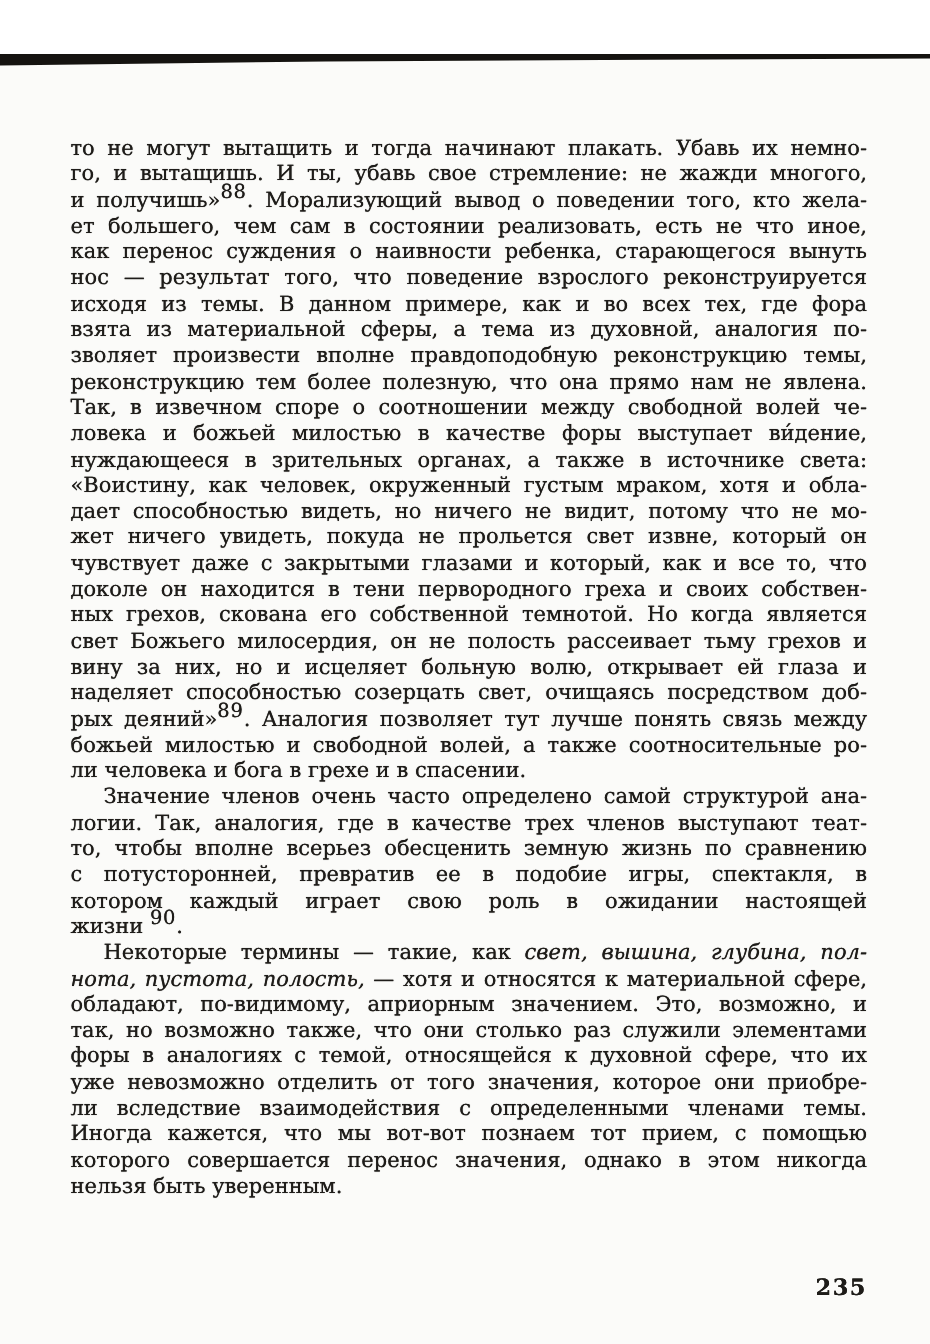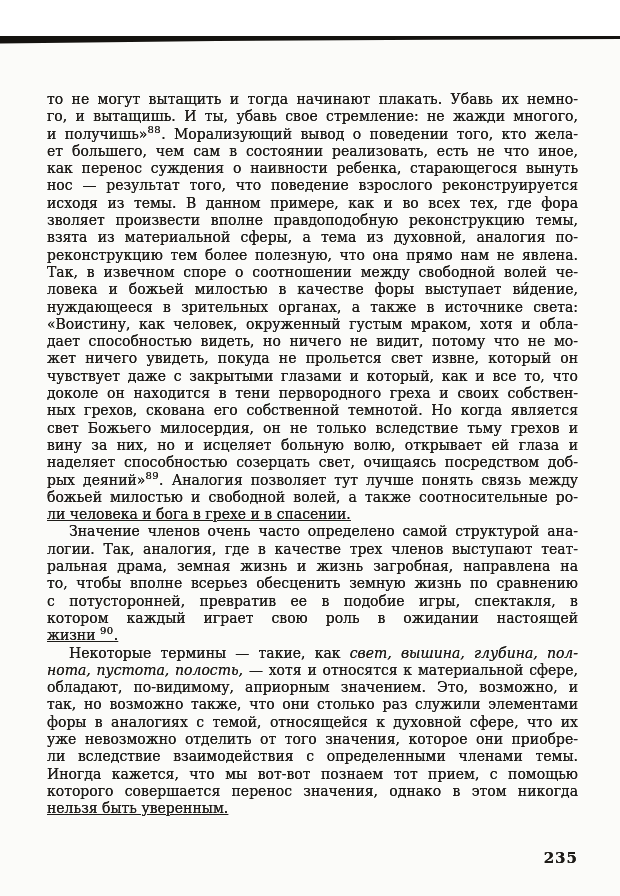--- a/index.html
+++ b/index.html
@@ -39,23 +39,23 @@
     font-size:14px;
     line-height:17.3px;
     text-shadow:0 0 0.45px currentColor;
   }
   .line{
     text-align:justify;
     text-align-last:justify;
     height:17.3px;
   }
   .line.indent{ text-indent:22px; }
-  .line.para-end{ text-align-last:left;text-decoration:underline; }
+  .line.para-end{ text-align-last:left; }
   .line sup{
-    font-size:10px;
+    font-size:13px;
     line-height:0;
     vertical-align:6px;
     letter-spacing:0.5px;
   }
   .line i{ }
   .page-number{
     position:absolute;
     top:813px;right:42px;
     color:var(--ink);
     font-size:15px;
@@ -71,41 +71,40 @@
 <div class="page">
   <div class="scan-edge top"></div>
   <div class="text-block">
       <div class="line">то не могут вытащить и тогда начинают плакать. Убавь их немно-</div>
       <div class="line">го, и вытащишь. И ты, убавь свое стремление: не жажди многого,</div>
       <div class="line">и получишь»<sup>88</sup>. Морализующий вывод о поведении того, кто жела-</div>
       <div class="line">ет большего, чем сам в состоянии реализовать, есть не что иное,</div>
       <div class="line">как перенос суждения о наивности ребенка, старающегося вынуть</div>
       <div class="line">нос — результат того, что поведение взрослого реконструируется</div>
       <div class="line">исходя из темы. В данном примере, как и во всех тех, где фора</div>
+      <div class="line">взята из материальной сферы, а тема из духовной, аналогия по-</div>
       <div class="line">зволяет произвести вполне правдоподобную реконструкцию темы,</div>
-      <div class="line">взята из материальной сферы, а тема из духовной, аналогия по-</div>
       <div class="line">реконструкцию тем более полезную, что она прямо нам не явлена.</div>
       <div class="line">Так, в извечном споре о соотношении между свободной волей че-</div>
       <div class="line">ловека и божьей милостью в качестве форы выступает ви́дение,</div>
       <div class="line">нуждающееся в зрительных органах, а также в источнике света:</div>
       <div class="line">«Воистину, как человек, окруженный густым мраком, хотя и обла-</div>
       <div class="line">дает способностью видеть, но ничего не видит, потому что не мо-</div>
       <div class="line">жет ничего увидеть, покуда не прольется свет извне, который он</div>
       <div class="line">чувствует даже с закрытыми глазами и который, как и все то, что</div>
       <div class="line">доколе он находится в тени первородного греха и своих собствен-</div>
       <div class="line">ных грехов, скована его собственной темнотой. Но когда является</div>
-      <div class="line">свет Божьего милосердия, он не только вследствие тьму грехов и</div>
+      <div class="line">свет Божьего милосердия, он не полость рассеивает тьму грехов и</div>
       <div class="line">вину за них, но и исцеляет больную волю, открывает ей глаза и</div>
       <div class="line">наделяет способностью созерцать свет, очищаясь посредством доб-</div>
       <div class="line">рых деяний»<sup>89</sup>. Аналогия позволяет тут лучше понять связь между</div>
       <div class="line">божьей милостью и свободной волей, а также соотносительные ро-</div>
       <div class="line para-end">ли человека и бога в грехе и в спасении.</div>
       <div class="line indent">Значение членов очень часто определено самой структурой ана-</div>
       <div class="line">логии. Так, аналогия, где в качестве трех членов выступают теат-</div>
-      <div class="line">ральная драма, земная жизнь и жизнь загробная, направлена на</div>
       <div class="line">то, чтобы вполне всерьез обесценить земную жизнь по сравнению</div>
       <div class="line">с потусторонней, превратив ее в подобие игры, спектакля, в</div>
       <div class="line">котором каждый играет свою роль в ожидании настоящей</div>
       <div class="line para-end">жизни <sup>90</sup>.</div>
       <div class="line indent">Некоторые термины — такие, как <i>свет, вышина, глубина, пол-</i></div>
       <div class="line"><i>нота, пустота, полость,</i> — хотя и относятся к материальной сфере,</div>
       <div class="line">обладают, по-видимому, априорным значением. Это, возможно, и</div>
       <div class="line">так, но возможно также, что они столько раз служили элементами</div>
       <div class="line">форы в аналогиях с темой, относящейся к духовной сфере, что их</div>
       <div class="line">уже невозможно отделить от того значения, которое они приобре-</div>

